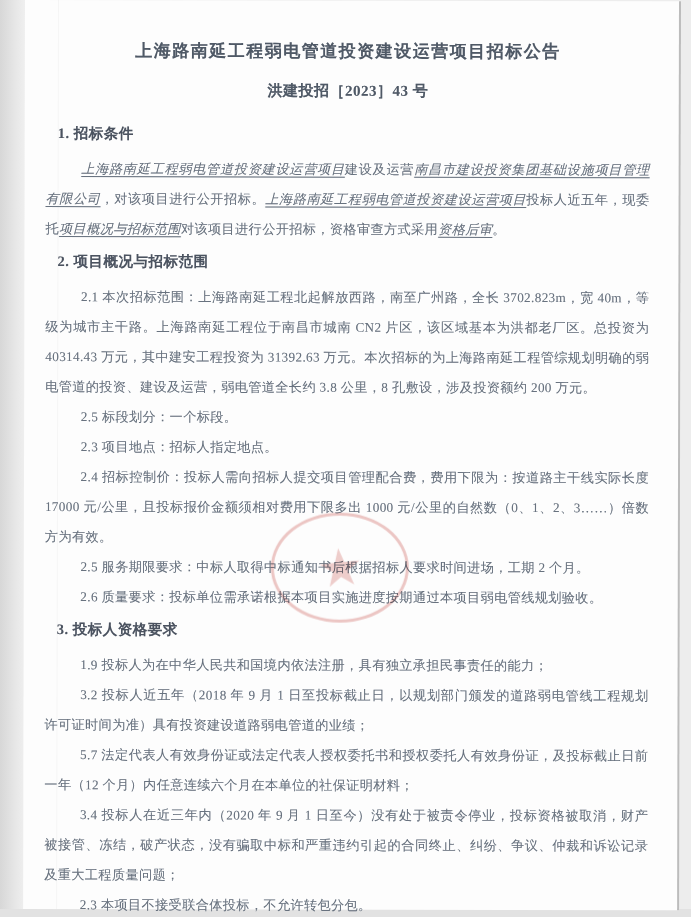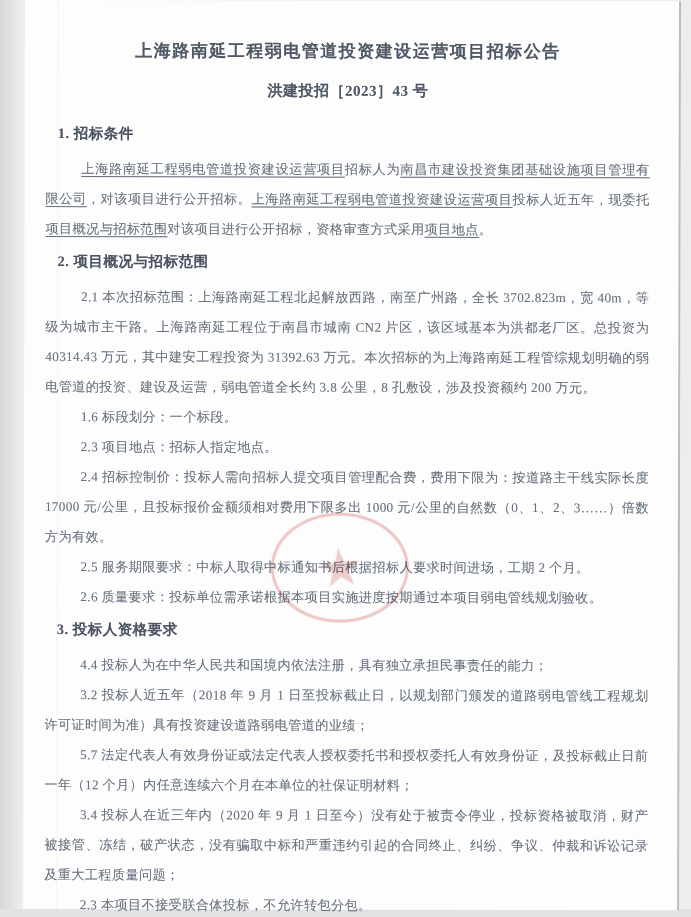--- a/index.html
+++ b/index.html
@@ -86,20 +86,21 @@
     letter-spacing: 0.35px;
     text-align: justify;
     margin: 0;
     text-indent: 2.7em;
     color: #68727f;
     text-shadow: 0 0 0.5px rgba(104,114,127,0.3);
   }
   .para u {
     text-decoration: underline;
     text-underline-offset: 3px;
+    font-style: italic;
   }
   
   .seal {
     position: absolute;
     left: 247px;
     top: 512px;
     width: 132px;
     height: 104px;
     border: 3px solid rgba(201,84,77,0.32);
     border-radius: 50%;
@@ -128,40 +129,40 @@
   <div class="crease"></div>
 
   <div class="content">
     <div class="doc-title">上海路南延工程弱电管道投资建设运营项目招标公告</div>
     <div class="doc-number">洪建投招［2023］43 号</div>
 
     <div>
   <section>
     <h2 class="section-heading">1. 招标条件</h2>
     <div>
-            <p class="para"><u>上海路南延工程弱电管道投资建设运营项目</u><span>招标人为</span><u>南昌市建设投资集团基础设施项目管理有限公司</u><span>，对该项目进行公开招标。</span><u>上海路南延工程弱电管道投资建设运营项目</u><span>投标人近五年，现委托</span><u>项目概况与招标范围</u><span>对该项目进行公开招标，资格审查方式采用</span><u>项目地点</u><span>。</span></p>
+            <p class="para"><u>上海路南延工程弱电管道投资建设运营项目</u><span>建设及运营</span><u>南昌市建设投资集团基础设施项目管理有限公司</u><span>，对该项目进行公开招标。</span><u>上海路南延工程弱电管道投资建设运营项目</u><span>投标人近五年，现委托</span><u>项目概况与招标范围</u><span>对该项目进行公开招标，资格审查方式采用</span><u>资格后审</u><span>。</span></p>
           </div>
   </section>
 
   <section>
     <h2 class="section-heading">2. 项目概况与招标范围</h2>
     <div>
             <p class="para"><span>2.1 本次招标范围：上海路南延工程北起解放西路，南至广州路，全长 3702.823m，宽 40m，等级为城市主干路。上海路南延工程位于南昌市城南 CN2 片区，该区域基本为洪都老厂区。总投资为 40314.43 万元，其中建安工程投资为 31392.63 万元。本次招标的为上海路南延工程管综规划明确的弱电管道的投资、建设及运营，弱电管道全长约 3.8 公里，8 孔敷设，涉及投资额约 200 万元。</span></p>
-            <p class="para"><span>1.6 标段划分：一个标段。</span></p>
+            <p class="para"><span>2.5 标段划分：一个标段。</span></p>
             <p class="para"><span>2.3 项目地点：招标人指定地点。</span></p>
             <p class="para"><span>2.4 招标控制价：投标人需向招标人提交项目管理配合费，费用下限为：按道路主干线实际长度 17000 元/公里，且投标报价金额须相对费用下限多出 1000 元/公里的自然数（0、1、2、3……）倍数方为有效。</span></p>
             <p class="para"><span>2.5 服务期限要求：中标人取得中标通知书后根据招标人要求时间进场，工期 2 个月。</span></p>
             <p class="para"><span>2.6 质量要求：投标单位需承诺根据本项目实施进度按期通过本项目弱电管线规划验收。</span></p>
           </div>
   </section>
 
   <section>
     <h2 class="section-heading">3. 投标人资格要求</h2>
     <div>
-            <p class="para"><span>4.4 投标人为在中华人民共和国境内依法注册，具有独立承担民事责任的能力；</span></p>
+            <p class="para"><span>1.9 投标人为在中华人民共和国境内依法注册，具有独立承担民事责任的能力；</span></p>
             <p class="para"><span>3.2 投标人近五年（2018 年 9 月 1 日至投标截止日，以规划部门颁发的道路弱电管线工程规划许可证时间为准）具有投资建设道路弱电管道的业绩；</span></p>
             <p class="para"><span>5.7 法定代表人有效身份证或法定代表人授权委托书和授权委托人有效身份证，及投标截止日前一年（12 个月）内任意连续六个月在本单位的社保证明材料；</span></p>
             <p class="para"><span>3.4 投标人在近三年内（2020 年 9 月 1 日至今）没有处于被责令停业，投标资格被取消，财产被接管、冻结，破产状态，没有骗取中标和严重违约引起的合同终止、纠纷、争议、仲裁和诉讼记录及重大工程质量问题；</span></p>
             <p class="para"><span>2.3 本项目不接受联合体投标，不允许转包分包。</span></p>
           </div>
   </section>
 </div>
   </div>
 
   <div class="seal" style="border-color: rgba(201, 84, 77, 0.32);">

